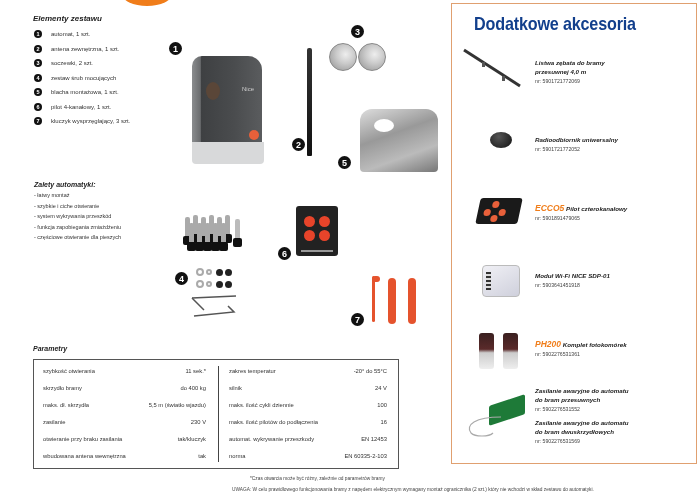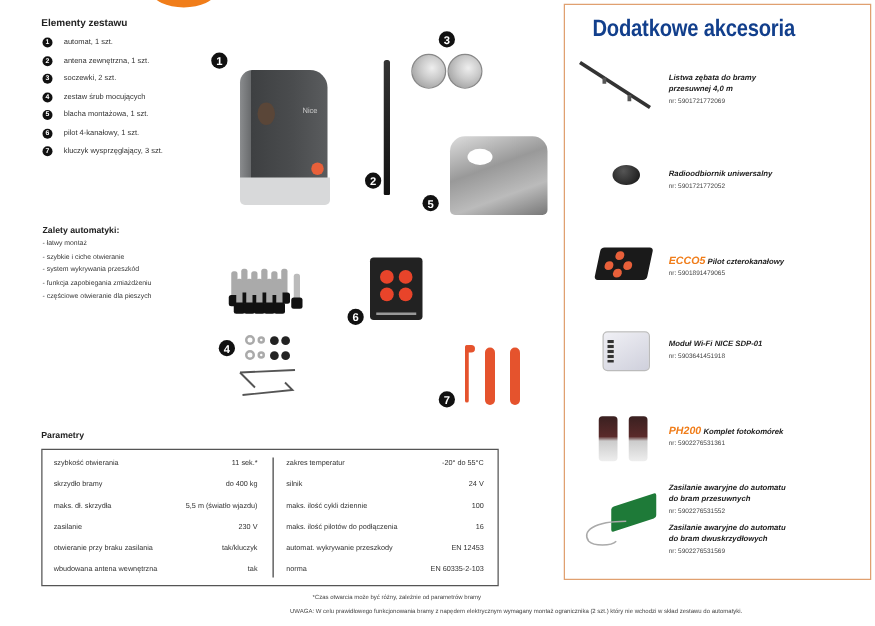--- a/index.html
+++ b/index.html
@@ -1,19 +1,19 @@
 <!DOCTYPE html>
 <html><head>
 <meta charset="utf-8">
 <style>
   html,body{margin:0;padding:0;background:#fff;}
   body{width:700px;height:501px;position:relative;overflow:hidden;font-family:"Liberation Sans",sans-serif;color:#333;}
   .abs{position:absolute;}
   .orange-blob{left:122px;top:-18px;width:50px;height:24px;border-radius:50%;background:#f07d1a;}
-  .sec-title{font-weight:bold;font-size:8px;color:#222;}
+  .sec-title{font-style:italic;font-weight:bold;font-size:8px;color:#222;}
   .kit-list{left:34px;top:33px;}
   .kit-item{display:flex;align-items:center;height:14.5px;font-size:6px;color:#333;}
   .num{display:inline-flex;align-items:center;justify-content:center;width:8px;height:8px;border-radius:50%;background:#111;color:#fff;font-size:5.5px;font-weight:bold;margin-right:9px;}
   .adv-list{left:34px;top:195px;}
   .adv-item{font-size:5.5px;color:#333;height:10.5px;}
   .bignum{width:13px;height:13px;border-radius:50%;background:#111;color:#fff;font-size:9px;font-weight:bold;display:flex;align-items:center;justify-content:center;}
   
   .motor{left:192px;top:56px;width:75px;height:108px;}
   .motor .body{position:absolute;left:0;top:0;width:70px;height:105px;border-radius:10px 14px 4px 4px;background:linear-gradient(90deg,#8a8c8e 0,#6a6c6e 12%,#3e4042 13%,#4a4c4e 60%,#5a5c5e 100%);}
   .motor .base{position:absolute;left:0;bottom:0;width:72px;height:22px;background:#d8d9da;border-radius:0 0 4px 4px;}

